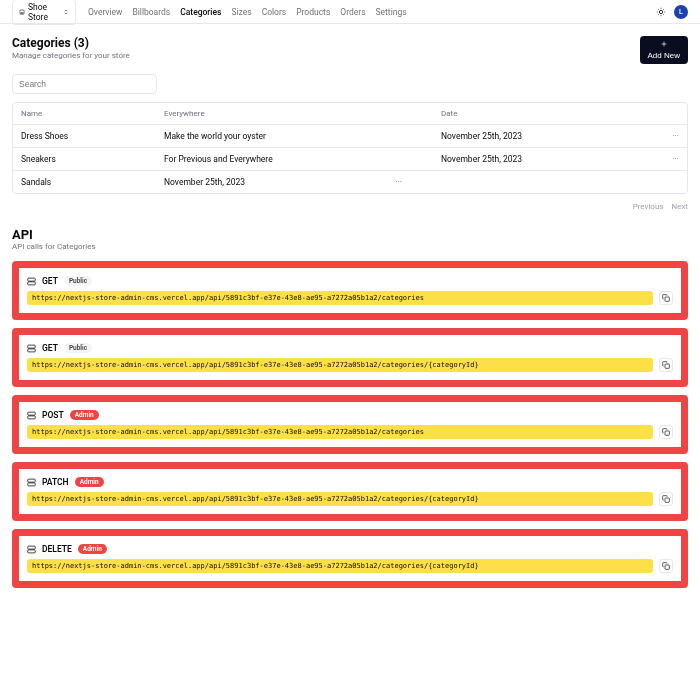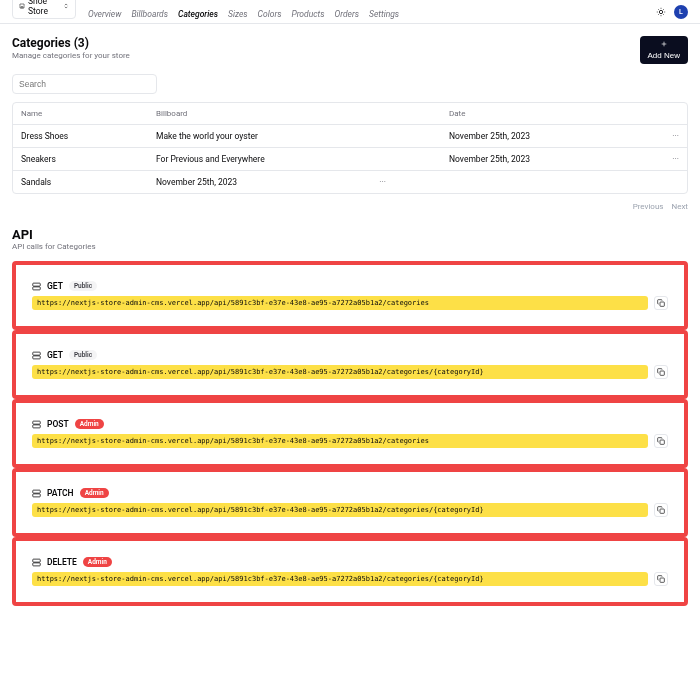--- a/index.html
+++ b/index.html
@@ -1,45 +1,45 @@
 <!DOCTYPE html>
 <html><head>
 <meta charset="utf-8">
 <style>
 * { margin:0; padding:0; box-sizing:border-box; }
 body { font-family:-apple-system,BlinkMacSystemFont,"Segoe UI",Roboto,sans-serif; background:#fff; color:#09090b; font-size:8.5px; width:700px; }
-.topbar { display:flex; align-items:flex-end; padding:4px 12px; border-bottom:1px solid #e5e7eb; height:24px; }
+.topbar { display:flex; align-items:center; padding:4px 12px; border-bottom:1px solid #e5e7eb; height:24px; }
 .store-switch { display:flex; align-items:center; gap:4px; padding:2px 6px; border:1px solid #e5e7eb; border-radius:4px; margin-right:12px; width:64px; justify-content:space-between; }
 .store-switch .sw-label { display:flex; align-items:center; gap:3px; }
-.nav { display:flex; gap:10px;font-style:italic; }
+.nav { display:flex; gap:10px; }
 .nav-item { color:#71717a; cursor:pointer; }
 .nav-item.active { color:#09090b; font-weight:500; }
 .topbar-right { margin-left:auto; display:flex; align-items:center; gap:8px; }
 .sun-icon { width:10px; height:10px; }
 .avatar { width:14px; height:14px; border-radius:50%; background:#1e40af; color:#fff; display:flex; align-items:center; justify-content:center; font-size:7px; font-weight:500; }
 .page { padding:12px; }
 .page-head { display:flex; justify-content:space-between; align-items:flex-start; margin-bottom:10px; }
 .page-title { font-size:12px; font-weight:700; }
 .page-desc { color:#71717a; font-size:8px; margin-top:1px; }
 .add-btn { background:#0a0d1f; color:#fff; border:none; padding:4px 8px; border-radius:4px; display:flex; align-items:center; gap:3px; font-size:8px; cursor:pointer;flex-direction:column; }
 .search-input { border:1px solid #e5e7eb; border-radius:4px; padding:4px 6px; width:145px; font-size:8.5px; margin-bottom:8px; outline:none; }
 .table { width:100%; border:1px solid #e5e7eb; border-radius:4px; overflow:hidden; }
-.thead, .trow { display:flex; align-items:flex-start; padding:6px 8px; border-bottom:1px solid #e5e7eb; }
+.thead, .trow { display:flex; align-items:flex-start; padding:6px 8px; border-bottom:1px solid #e5e7eb;gap:8px; }
 .thead { color:#71717a; font-size:8px; }
 .trow:last-child { border-bottom:none; }
 .tcell.name { width:135px; }
 .tcell.billboard { flex:1; }
 .tcell.date { width:210px; }
 .tcell.actions { width:20px; text-align:right; color:#71717a; }
 .pagination { display:flex; justify-content:flex-end; gap:8px; margin-top:8px; color:#9ca3af; font-size:8px; }
 .pag-btn { color:#9ca3af; cursor:default; }
 .api-head { margin-top:16px; margin-bottom:10px; }
 .api-title { font-size:13px; font-weight:700; }
 .api-desc { color:#71717a; font-size:8px; }
-.api-card { border:4px solid #ef4444; border-radius:4px; padding:16px; margin-bottom:0; }
+.api-card { border:7px solid #ef4444; border-radius:4px; padding:8px; margin-bottom:8px; }
 .api-top { display:flex; align-items:center; gap:6px; margin-bottom:5px; }
 .server-icon { width:9px; height:9px; }
 .method { font-weight:600; font-size:8.5px; }
 .badge { font-size:6.5px; padding:1px 5px; border-radius:7px; font-weight:600; }
 .badge.public { background:#f4f4f5; color:#3f3f46; }
 .badge.admin { background:#ef4444; color:#fff; }
 .api-body { display:flex; align-items:center; justify-content:space-between; gap:6px; }
 .api-url { font-family:ui-monospace,monospace; font-size:7px; background:#fde047; padding:3px 5px; border-radius:3px; flex:1; overflow:hidden; text-overflow:ellipsis; white-space:nowrap; }
 .copy-btn { width:14px; height:14px; border:1px solid #e5e7eb; border-radius:3px; display:flex; align-items:center; justify-content:center; cursor:pointer; flex-shrink:0; }
 .copy-btn svg { width:8px; height:8px; }
@@ -91,21 +91,21 @@
         </svg>
       <span>Add New</span>
     </button>
   </div>
 
   <input class="search-input" placeholder="Search" style="">
 
   <div class="table">
     <div class="thead">
       <div class="tcell name">Name</div>
-      <div class="tcell billboard">Billboard</div>
+      <div class="tcell billboard">Everywhere</div>
       <div class="tcell date">Date</div>
       <div class="tcell actions"></div>
     </div>
     <div id="tbody">
         <div class="trow">
           <div class="tcell name">Dress Shoes</div>
           <div class="tcell billboard">Make the world your oyster</div>
           <div class="tcell date">November 25th, 2023</div>
           <div class="tcell actions">···</div>
         </div>

